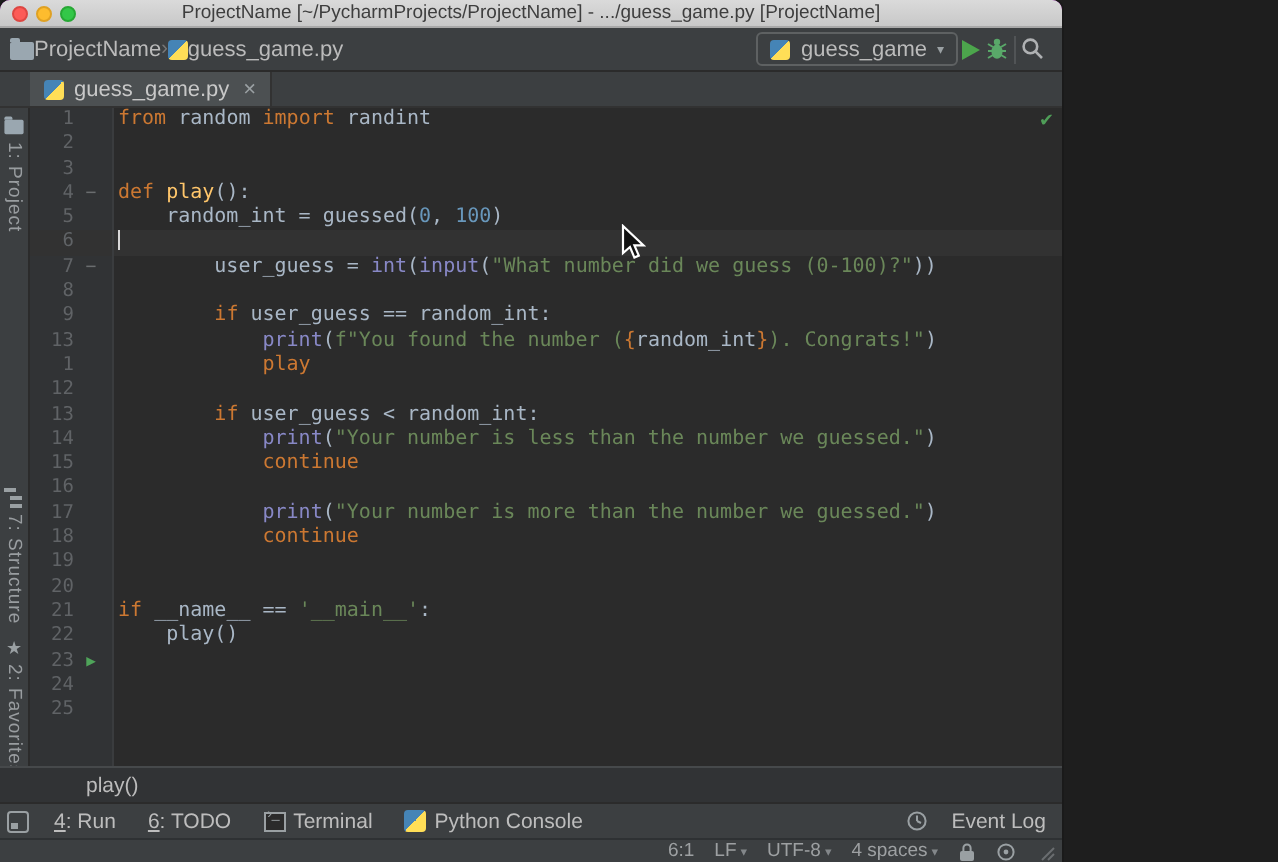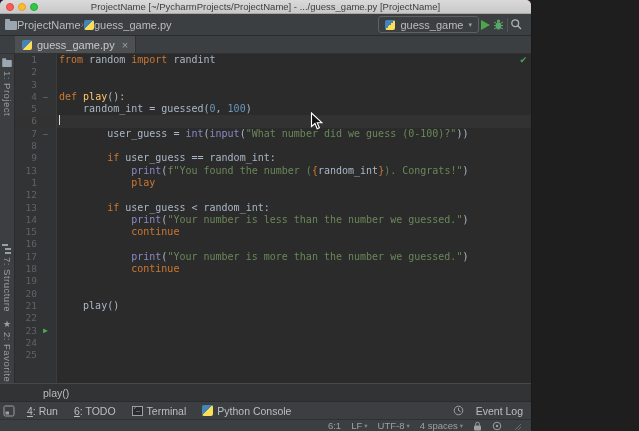--- a/index.html
+++ b/index.html
@@ -77,21 +77,21 @@
   .tool-buttons{display:flex;gap:16px;align-items:center;flex:1}
   .tw-btn{font-size:10.5px;color:#bdbdbd;display:flex;align-items:center;white-space:pre}
   .mnemonic{text-decoration:underline}
   .tw-icon{display:inline-block;width:11px;height:10px;margin-right:4px}
   .tw-icon.terminal{border:1px solid #9aa0a3;background:#2b2b2b;position:relative}
   .tw-icon.terminal::before{content:"›_";position:absolute;left:1px;top:-3px;font-size:7px;color:#9aa0a3}
   .tw-icon.python{background:linear-gradient(135deg,#4584b6 50%,#ffde57 50%);border-radius:2px;height:11px}
   .event-log{margin-left:auto;display:flex;gap:12px;font-size:10.5px;color:#bdbdbd}
 
   
-  .statusbar{flex:0 0 12px;background:#3c3f41;border-top:1px solid #2e3133;display:flex;align-items:center;justify-content:flex-end;gap:10px;padding-right:9px;font-size:9.5px;color:#9da0a2;white-space:nowrap}
+  .statusbar{flex:0 0 12px;background:#3c3f41;border-top:1px solid #2e3133;display:flex;align-items:center;justify-content:flex-end;gap:10px;padding-right:3px;font-size:9.5px;color:#9da0a2;white-space:nowrap}
   .sb-seg{display:flex;align-items:center;gap:2px}
   .sb-dd{font-size:6.5px;color:#83878a}
 
   .mouse-cursor{position:absolute;left:310px;top:112px;z-index:20}
 </style>
 </head>
 <body>
 
 <div class="window">
 
@@ -287,20 +287,21 @@
           <div class="code-line"><span class="tok-pl">            </span><span class="tok-kw">play</span></div>
           <div class="code-line"></div>
           <div class="code-line"><span class="tok-pl">        </span><span class="tok-kw">if</span><span class="tok-pl"> user_guess &lt; random_int:</span></div>
           <div class="code-line"><span class="tok-pl">            </span><span class="tok-bi">print</span><span class="tok-pl">(</span><span class="tok-str">"Your number is less than the number we guessed."</span><span class="tok-pl">)</span></div>
           <div class="code-line"><span class="tok-pl">            </span><span class="tok-kw">continue</span></div>
           <div class="code-line"></div>
           <div class="code-line"><span class="tok-pl">            </span><span class="tok-bi">print</span><span class="tok-pl">(</span><span class="tok-str">"Your number is more than the number we guessed."</span><span class="tok-pl">)</span></div>
           <div class="code-line"><span class="tok-pl">            </span><span class="tok-kw">continue</span></div>
           <div class="code-line"></div>
           <div class="code-line"></div>
+          <div class="code-line"><span class="tok-kw">if</span><span class="tok-pl"> __name__ == </span><span class="tok-str">'__main__'</span><span class="tok-pl">:</span></div>
           <div class="code-line"><span class="tok-pl">    play()</span></div>
           <div class="code-line"></div>
         </div>
       <span class="inspection">✔</span>
     </div>
   </div>
 
   <div class="breadcrumbs">
     <span class="crumb">play()</span>
   </div>

